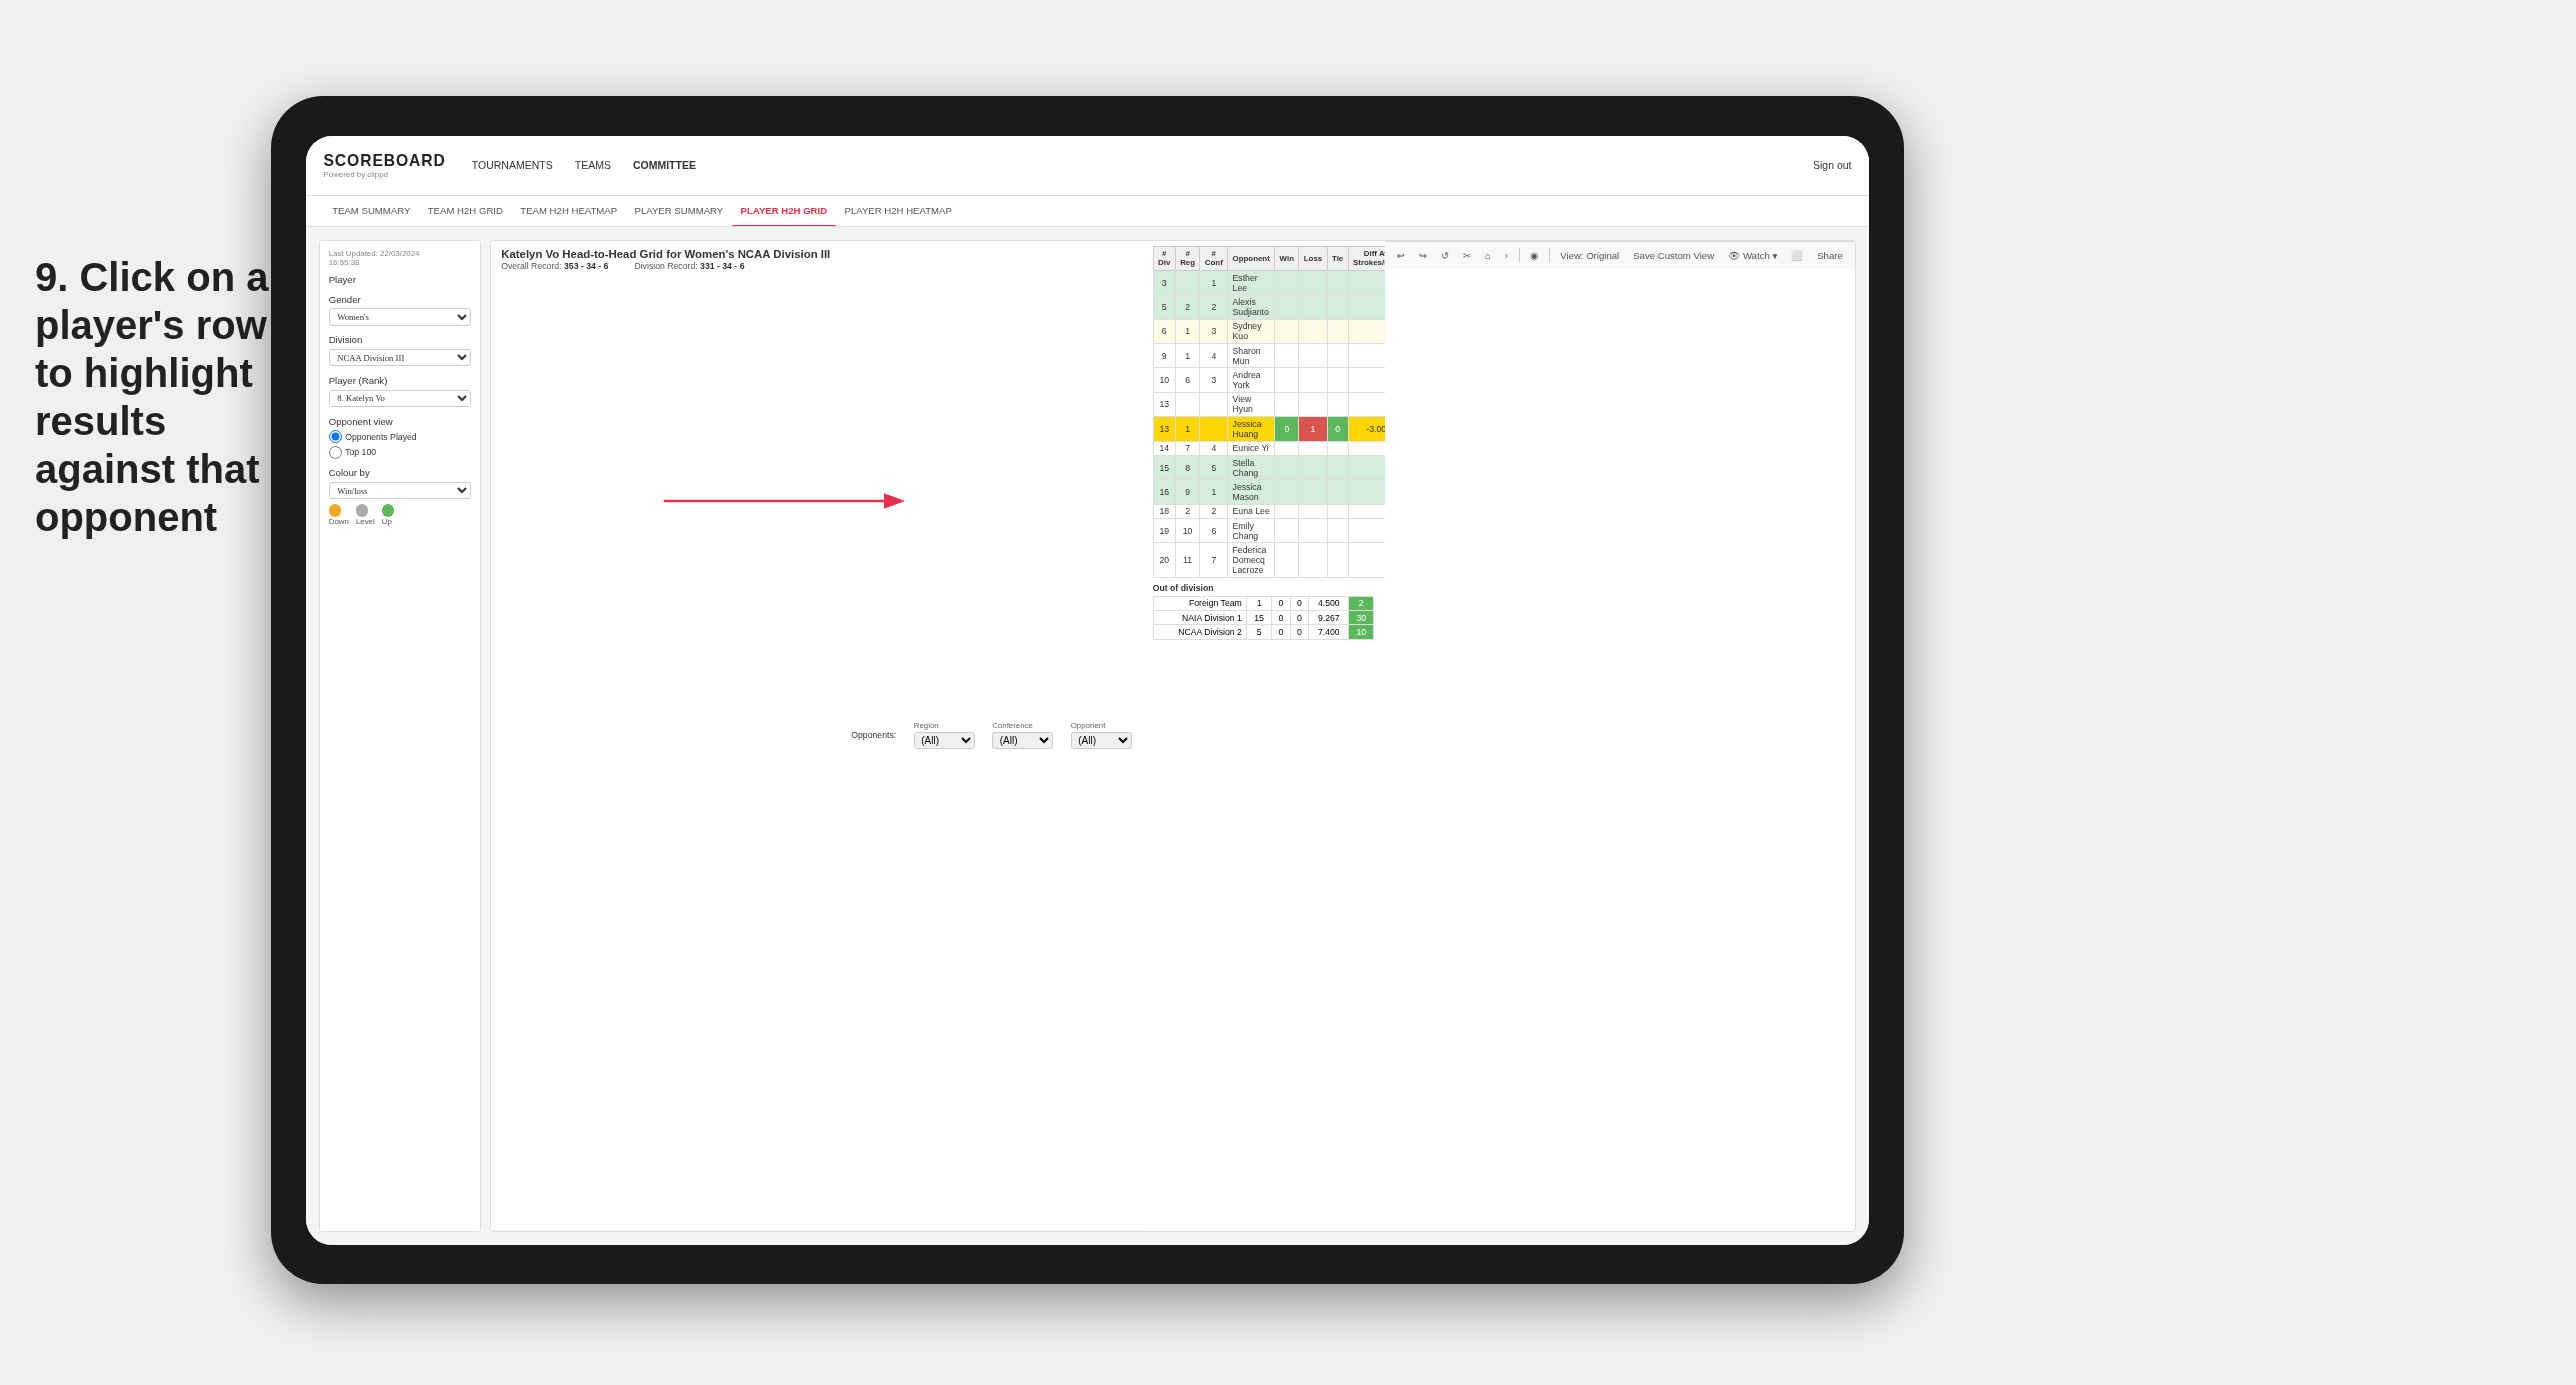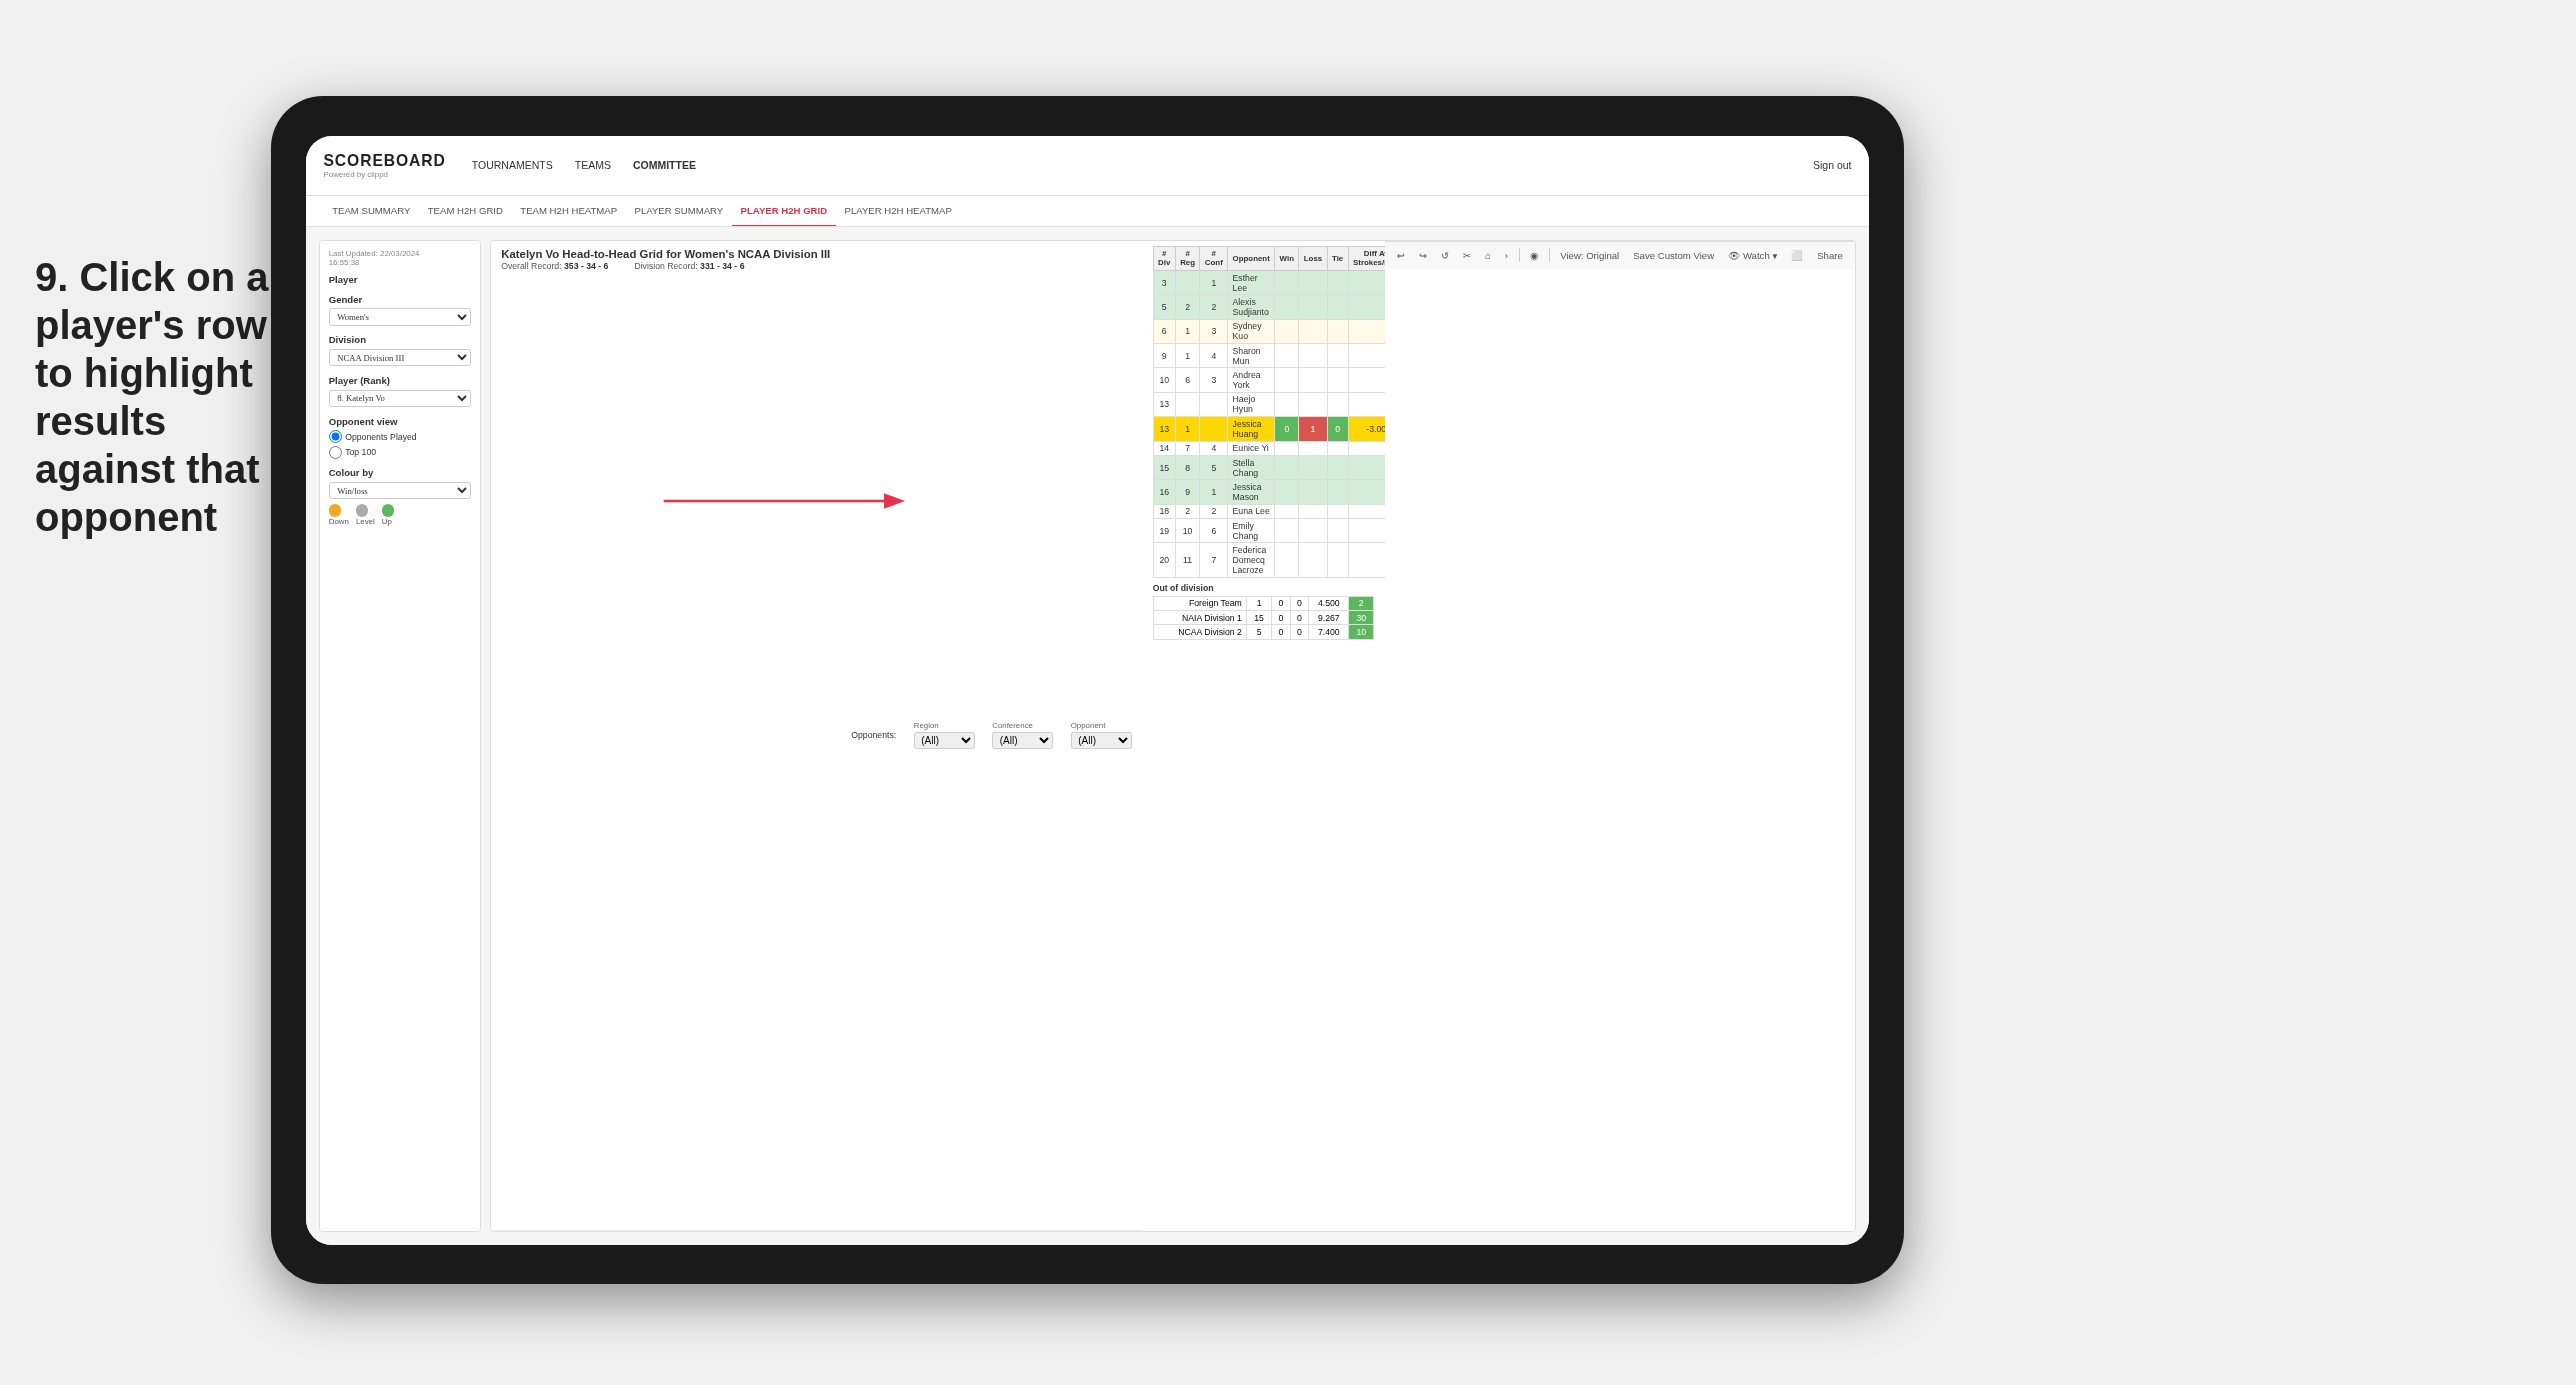--- a/index.html
+++ b/index.html
@@ -146,21 +146,21 @@
       color: #888;
       margin-bottom: 7px;
     }
 
     .panel-section {
       margin-bottom: 8.7px;
     }
 
     .panel-section-title {
       font-size: 9.6px;
-      font-weight: bold;
+      font-weight: normal;
       color: #333;
       margin-bottom: 3.5px;
     }
 
     .panel-select {
       width: 100%;
       font-size: 8.7px;
       padding: 1.7px 3.5px;
       border: 0.9px solid #ccc;
       border-radius: 2.6px;
@@ -580,21 +580,21 @@
                   <td></td>
                   <td></td>
                   <td></td>
                   <td></td>
                   <td></td>
                 </tr>
                 <tr style="background: rgb(255, 255, 255);">
                   <td>13</td>
                   <td></td>
                   <td></td>
-                  <td class="name-col">Haejo Hyun</td>
+                  <td class="name-col">View Hyun</td>
                   <td></td>
                   <td></td>
                   <td></td>
                   <td></td>
                   <td></td>
                 </tr>
                 <tr style="background: rgb(255, 215, 0);">
                   <td>13</td>
                   <td>1</td>
                   <td></td>

